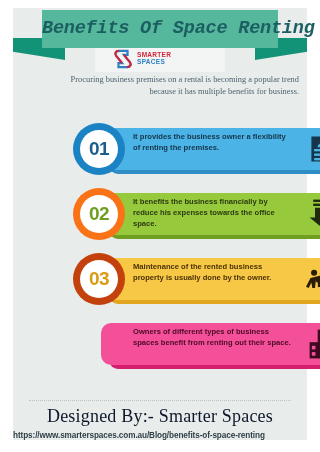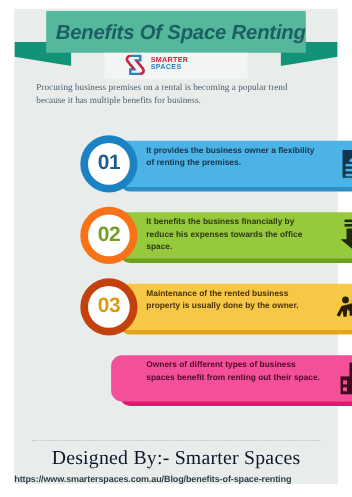--- a/index.html
+++ b/index.html
@@ -59,21 +59,21 @@
     background: #55b79b;
   }
   .ribbon-title {
     position: absolute;
     left: 29px;
     top: 2px;
     width: 236px;
     height: 24px;
     line-height: 38px;
     text-align: right;
-    font-family: Liberation Sans, sans-serif;
+    font-family: Liberation Mono, monospace;
     font-style: italic;
     font-weight: bold;
     font-size: 18.5px;
     color: #1c5f63;
     letter-spacing: -0.2px;
     white-space: nowrap;
   }
 
   
   .logo-notch {
@@ -105,24 +105,24 @@
   .logo-spaces {
     font-size: 6.5px;
     font-weight: bold;
     color: #2e7fc4;
     letter-spacing: 0.3px;
   }
 
   
   .subtitle {
     position: absolute;
-    left: 20px;
+    left: 32px;
     top: 66px;
     width: 254px;
-    text-align: left;
+    text-align: right;
     font-family: "Liberation Serif", serif;
     font-size: 8.4px;
     line-height: 1.45;
     color: #4d5f6b;
   }
 
   
   .rows {
     position: absolute;
     left: 0;

